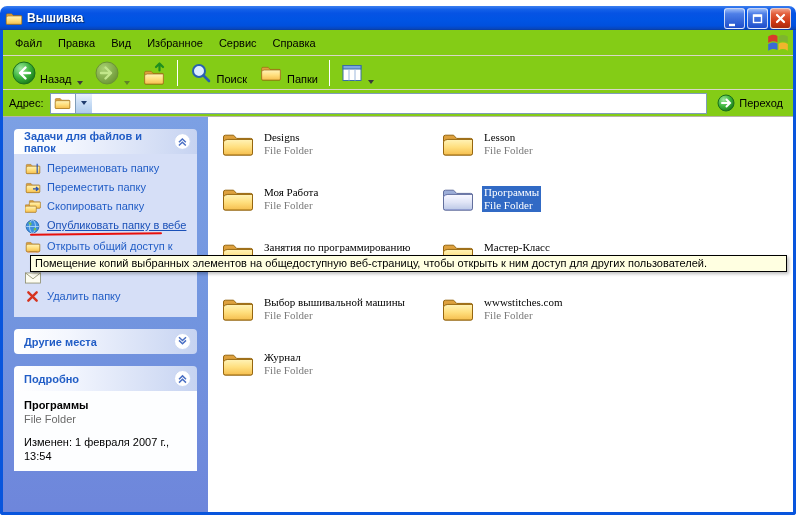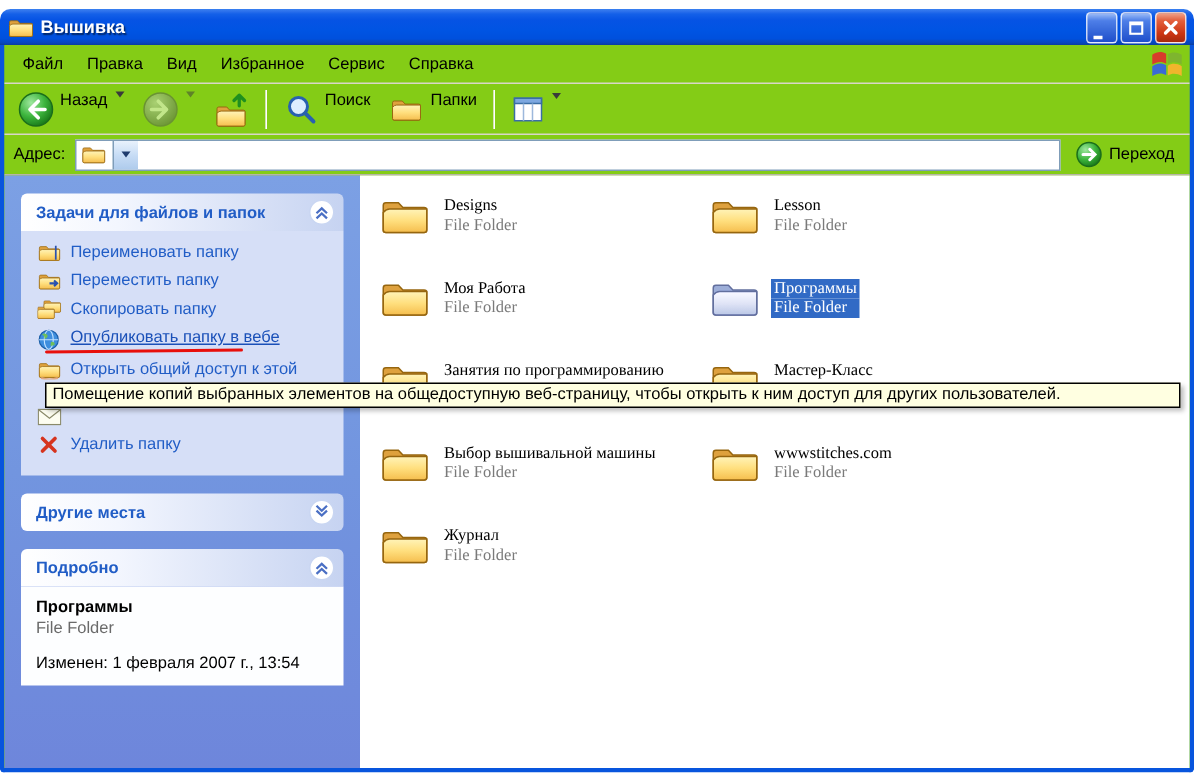--- a/index.html
+++ b/index.html
@@ -29,21 +29,21 @@
 
   
   .menubar { position:relative; height:26px; display:flex; align-items:center; padding:0 4px;
              border-bottom:1px solid #D9D6C9; }
   .menu-item { padding:3px 8px; color:#000; cursor:default; }
   .winlogo { position:absolute; right:3px; top:1px; width:24px; height:24px; }
 
   
   .toolbar { height:34px; display:flex; align-items:center; padding:0 4px; gap:2px;
              border-bottom:1px solid #D9D6C9; }
-  .tb-btn { display:flex; align-items:flex-start; gap:4px; padding:2px 5px; border-radius:3px; }
+  .tb-btn { display:flex; align-items:flex-end; gap:4px; padding:2px 5px; border-radius:3px; }
   .tb-btn .lbl { color:#000; }
   .nav-ic { width:24px; height:24px; display:block; }
   .disabled { filter:grayscale(.9) opacity(.5); }
   .dd { width:0; height:0; border-left:3px solid transparent; border-right:3px solid transparent;
         border-top:4px solid #3a3a3a; margin-left:1px; }
   .tb-sep { width:1px; height:26px; background:#C8C5B8; border-right:1px solid #fff; margin:0 4px; }
 
   
   .addressbar { height:27px; display:flex; align-items:center; padding:0 6px; gap:6px;
                 border-bottom:1px solid #B7B4A8; }
@@ -55,21 +55,21 @@
   .addr-dd { width:17px; height:19px; background:linear-gradient(180deg,#E9F2FC 0%,#C7DCF5 50%,#AECBEC 100%);
              border-left:1px solid #7F9DB9; display:flex; align-items:center; justify-content:center; }
   .addr-dd .dd { border-top-color:#1F3C6E; }
   .go-btn { display:flex; align-items:center; gap:4px; padding:2px 4px; }
   .go-ic { width:18px; height:18px; display:block; }
 
   
   .body-row { flex:1; display:flex; min-height:0; }
 
   
-  .taskpane { width:237px; flex:0 0 auto; padding:12px 11px 0 11px; overflow:hidden;
+  .taskpane { width:205px; flex:0 0 auto; padding:12px 11px 0 11px; overflow:hidden;
               background:linear-gradient(180deg,#7CA0E4 0%,#7295DF 50%,#6E86DB 100%); }
   .panel { margin-bottom:12px; }
   .panel-hdr { height:25px; display:flex; align-items:center; justify-content:space-between;
                padding:0 6px 0 10px; border-radius:4px 4px 0 0;
                background:linear-gradient(90deg,#FFFFFF 0%,#F3F6FE 30%,#C6D3F1 100%); }
   .panel-title { color:#215DC6; font-weight:bold; }
   .chev { width:17px; height:17px; display:block; }
   .panel-body { background:#D6DFF7; padding:8px 6px 8px 10px; }
   .panel-body.white { background:#FDFEFF; }
   .task { display:flex; align-items:flex-start; gap:6px; margin-bottom:6px; color:#215DC6;

